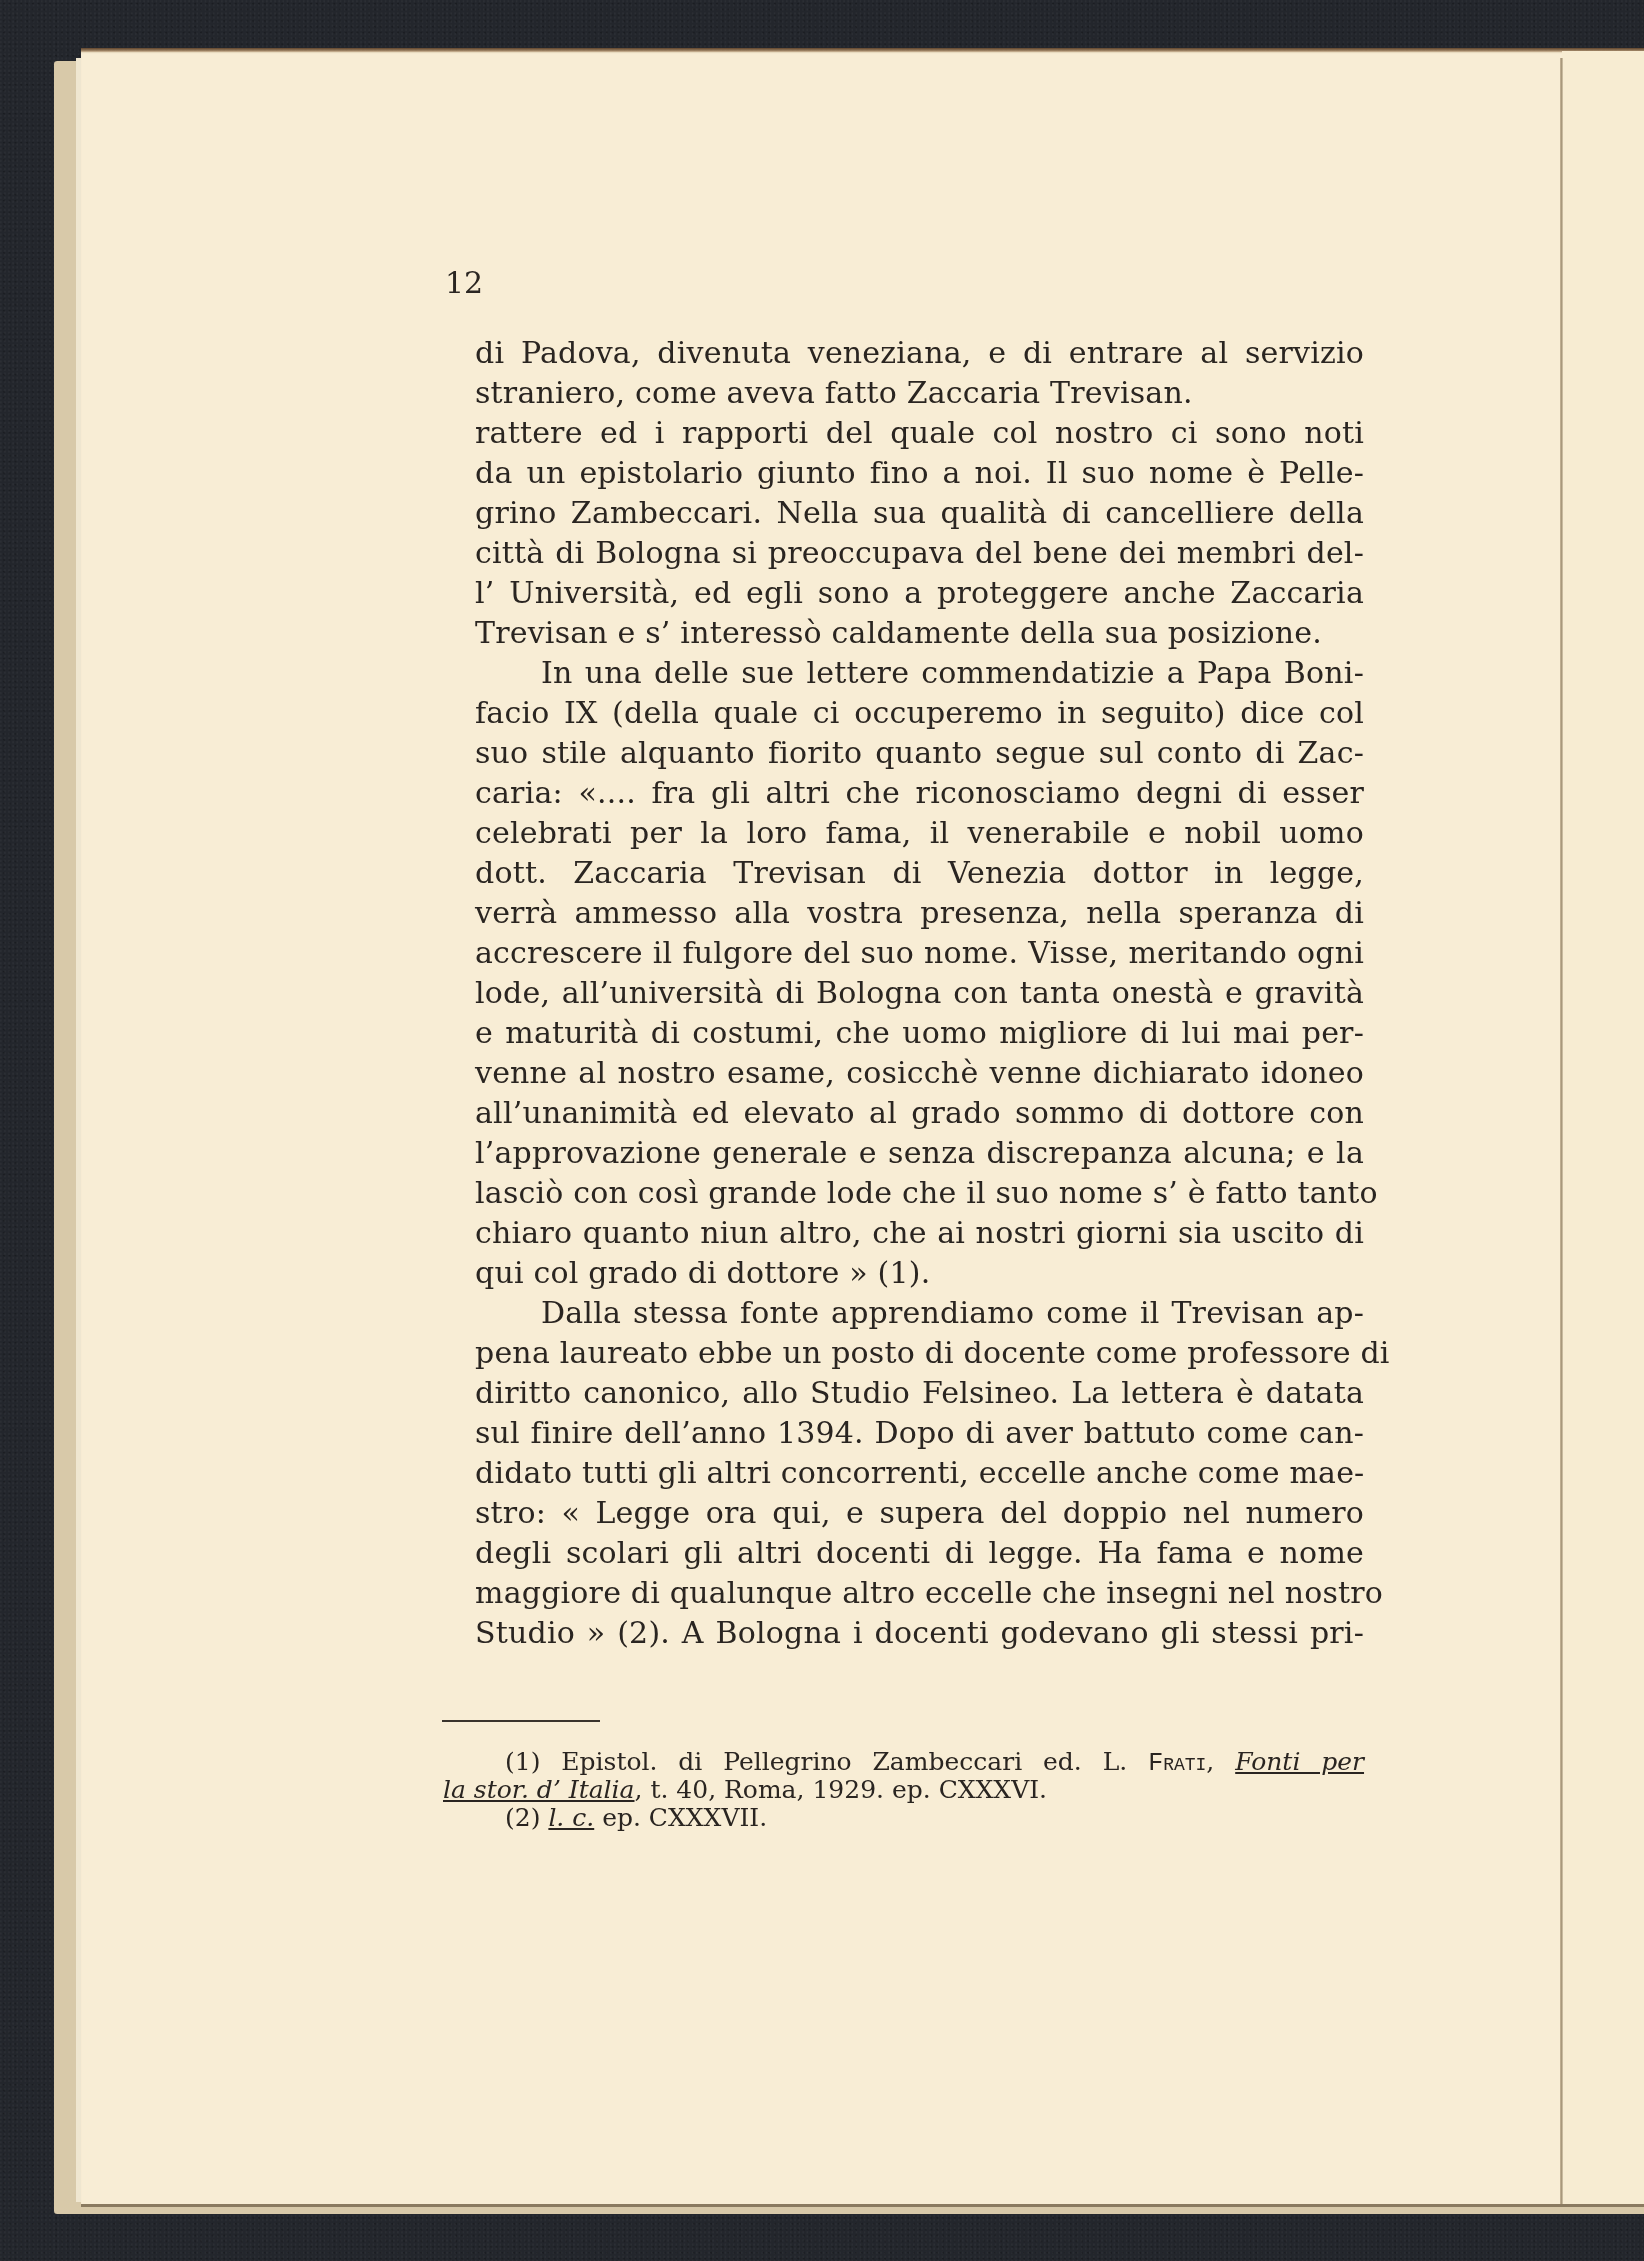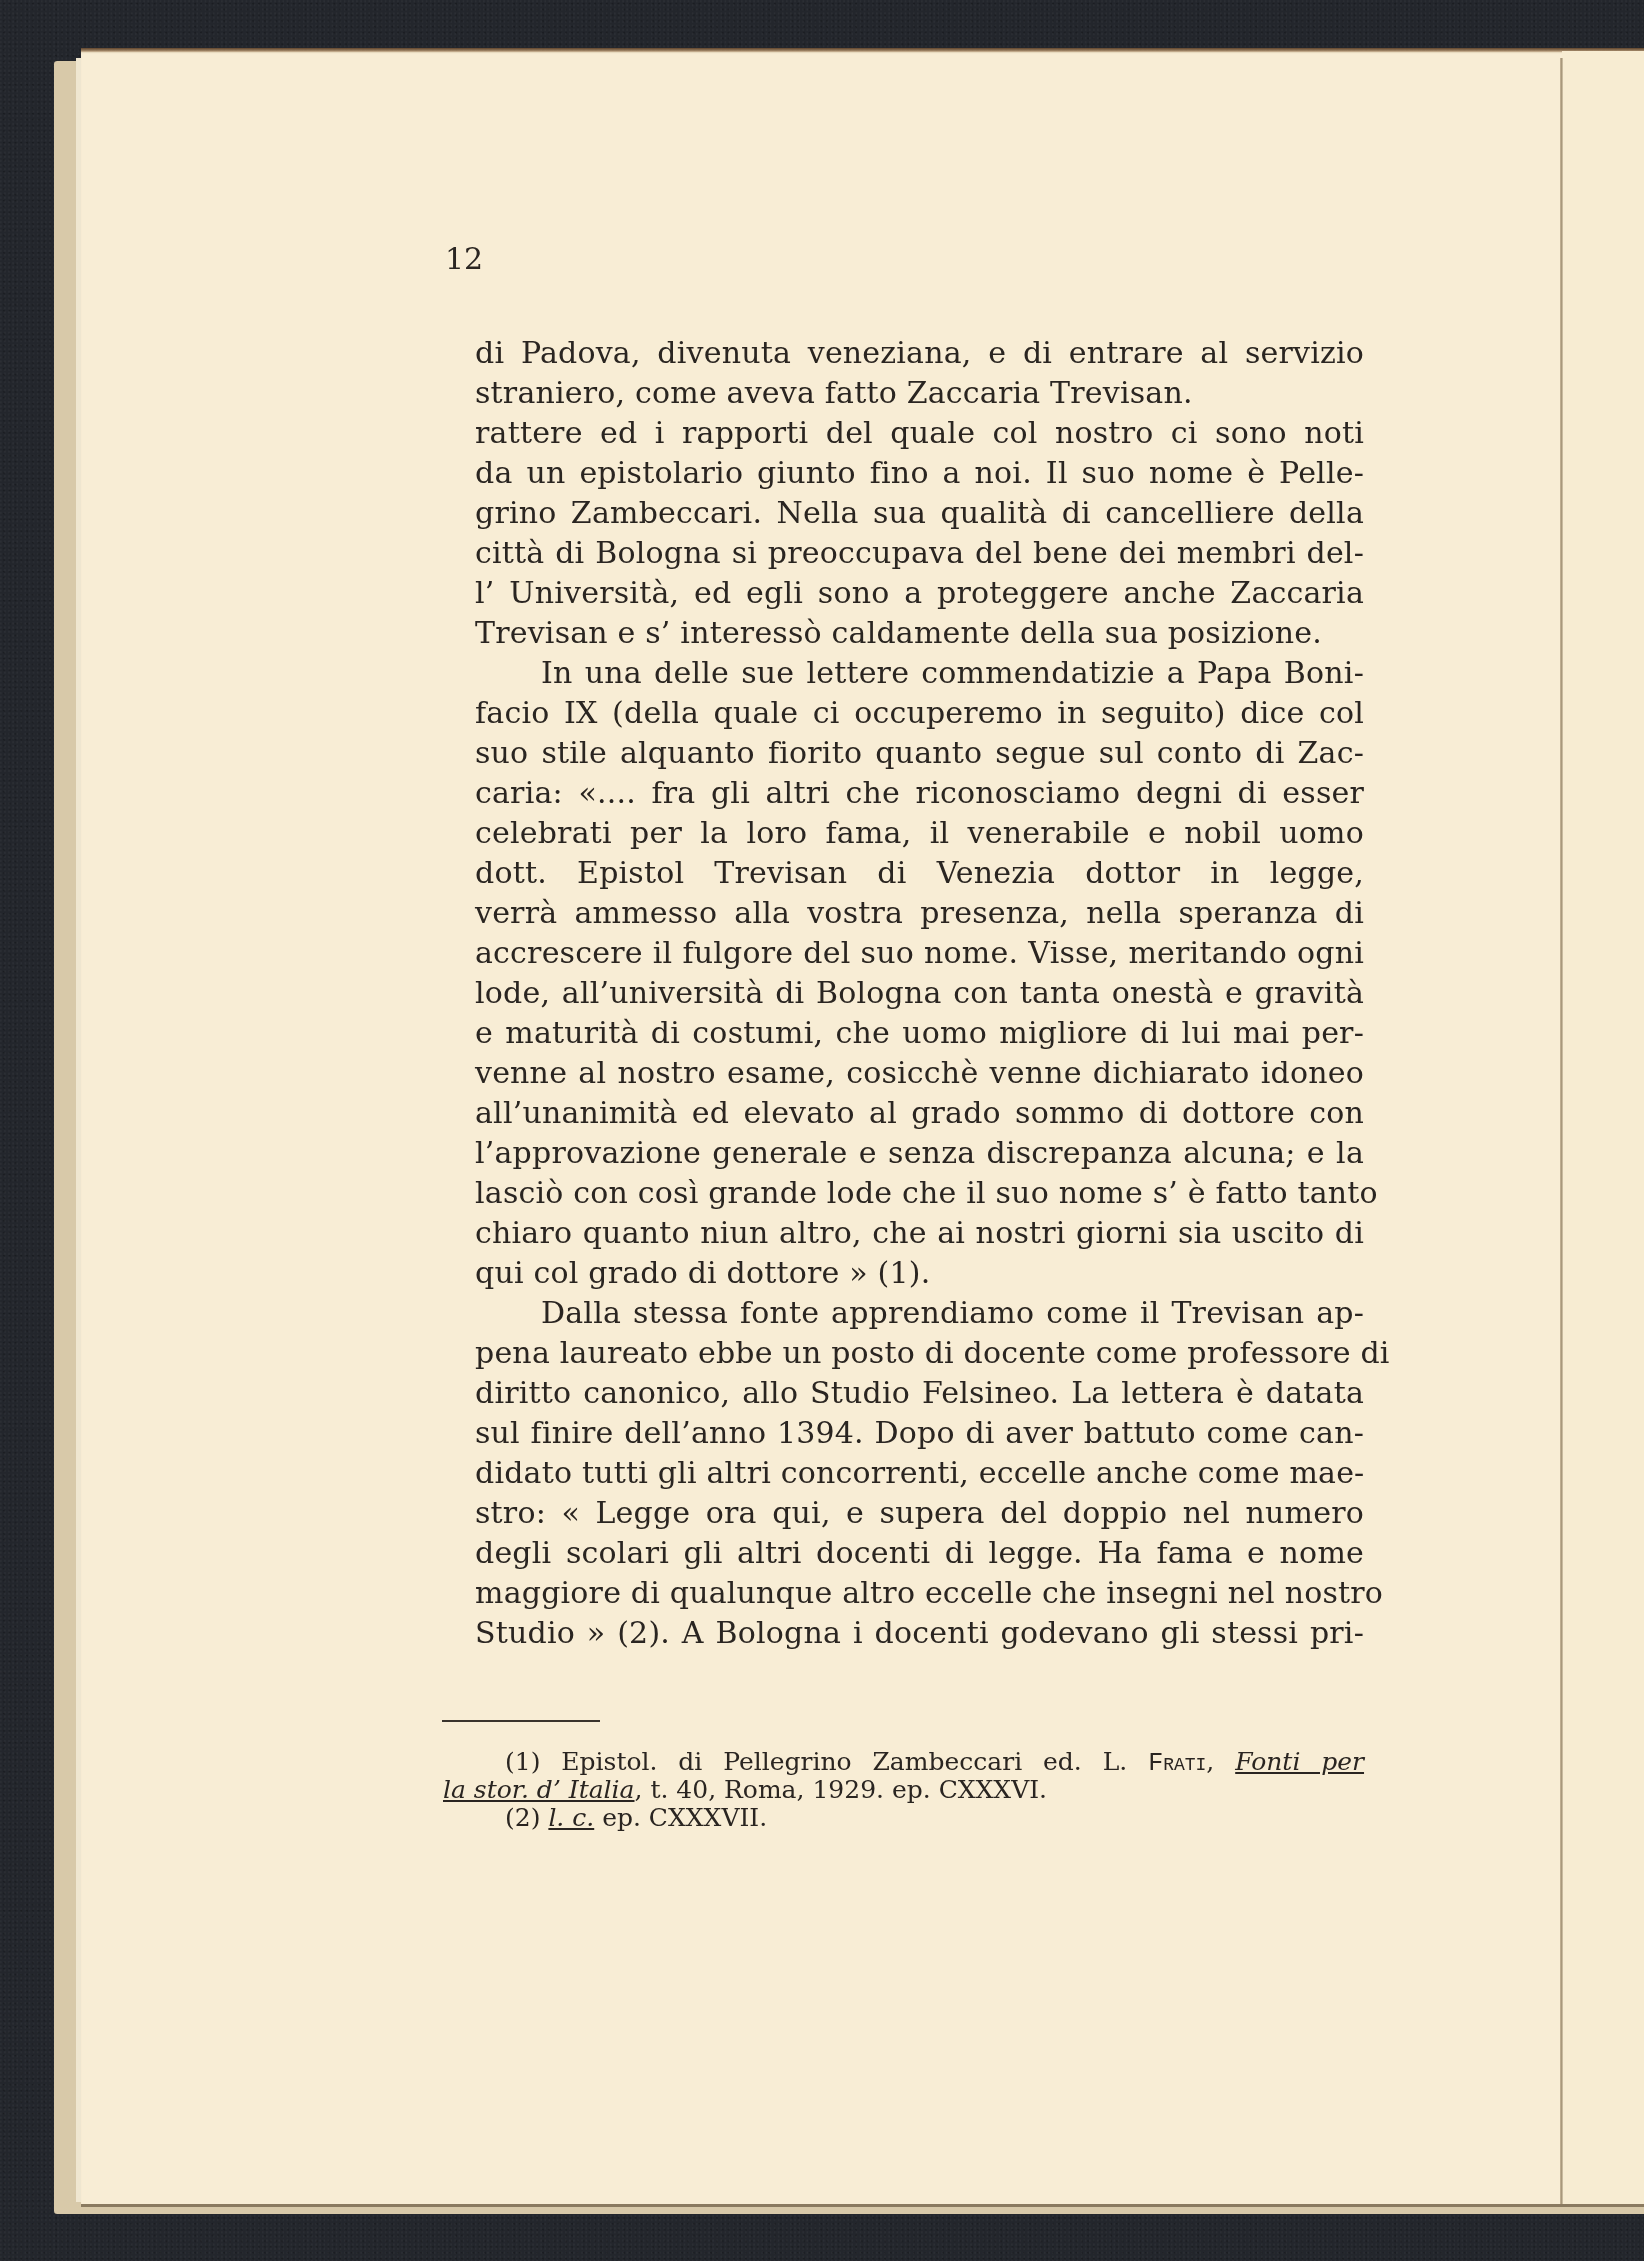--- a/index.html
+++ b/index.html
@@ -74,21 +74,21 @@
       left: 81px;
       top: 2204px;
       width: 1564px;
       height: 3.3px;
       background: #8a7a60;
     }
 
     .page-number {
       position: absolute;
       left: 445px;
-      top: 244px;
+      top: 268px;
       font-size: 30px;
       color: #2b2622;
       line-height: 1;
     }
 
     .body-text {
       position: absolute;
       left: 443px;
       top: 333px;
       width: 921px;
@@ -163,21 +163,21 @@
   <span class="line">da un epistolario giunto fino a noi. Il suo nome è Pelle-</span>
   <span class="line">grino Zambeccari. Nella sua qualità di cancelliere della</span>
   <span class="line">città di Bologna si preoccupava del bene dei membri del-</span>
   <span class="line">l’ Università, ed egli sono a proteggere anche Zaccaria</span>
   <span class="line last">Trevisan e s’ interessò caldamente della sua posizione.</span>
   <span class="line indent">In una delle sue lettere commendatizie a Papa Boni-</span>
   <span class="line">facio IX (della quale ci occuperemo in seguito) dice col</span>
   <span class="line">suo stile alquanto fiorito quanto segue sul conto di Zac-</span>
   <span class="line">caria: «.... fra gli altri che riconosciamo degni di esser</span>
   <span class="line">celebrati per la loro fama, il venerabile e nobil uomo</span>
-  <span class="line">dott. Epistol Trevisan di Venezia dottor in legge,</span>
+  <span class="line">dott. Zaccaria Trevisan di Venezia dottor in legge,</span>
   <span class="line">verrà ammesso alla vostra presenza, nella speranza di</span>
   <span class="line">accrescere il fulgore del suo nome. Visse, meritando ogni</span>
   <span class="line">lode, all’università di Bologna con tanta onestà e gravità</span>
   <span class="line">e maturità di costumi, che uomo migliore di lui mai per-</span>
   <span class="line">venne al nostro esame, cosicchè venne dichiarato idoneo</span>
   <span class="line">all’unanimità ed elevato al grado sommo di dottore con</span>
   <span class="line">l’approvazione generale e senza discrepanza alcuna; e la</span>
   <span class="line">lasciò con così grande lode che il suo nome s’ è fatto tanto</span>
   <span class="line">chiaro quanto niun altro, che ai nostri giorni sia uscito di</span>
   <span class="line last">qui col grado di dottore » (1).</span>

